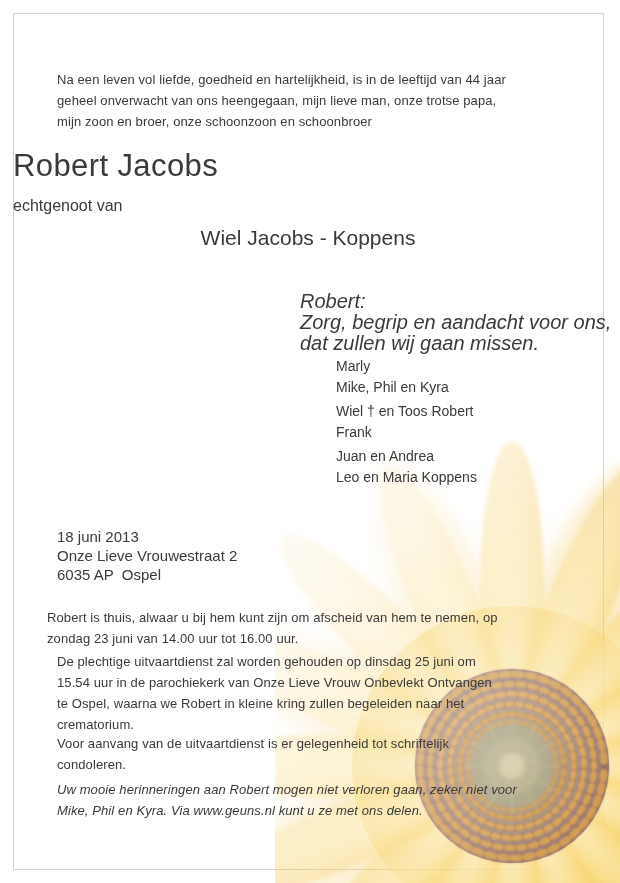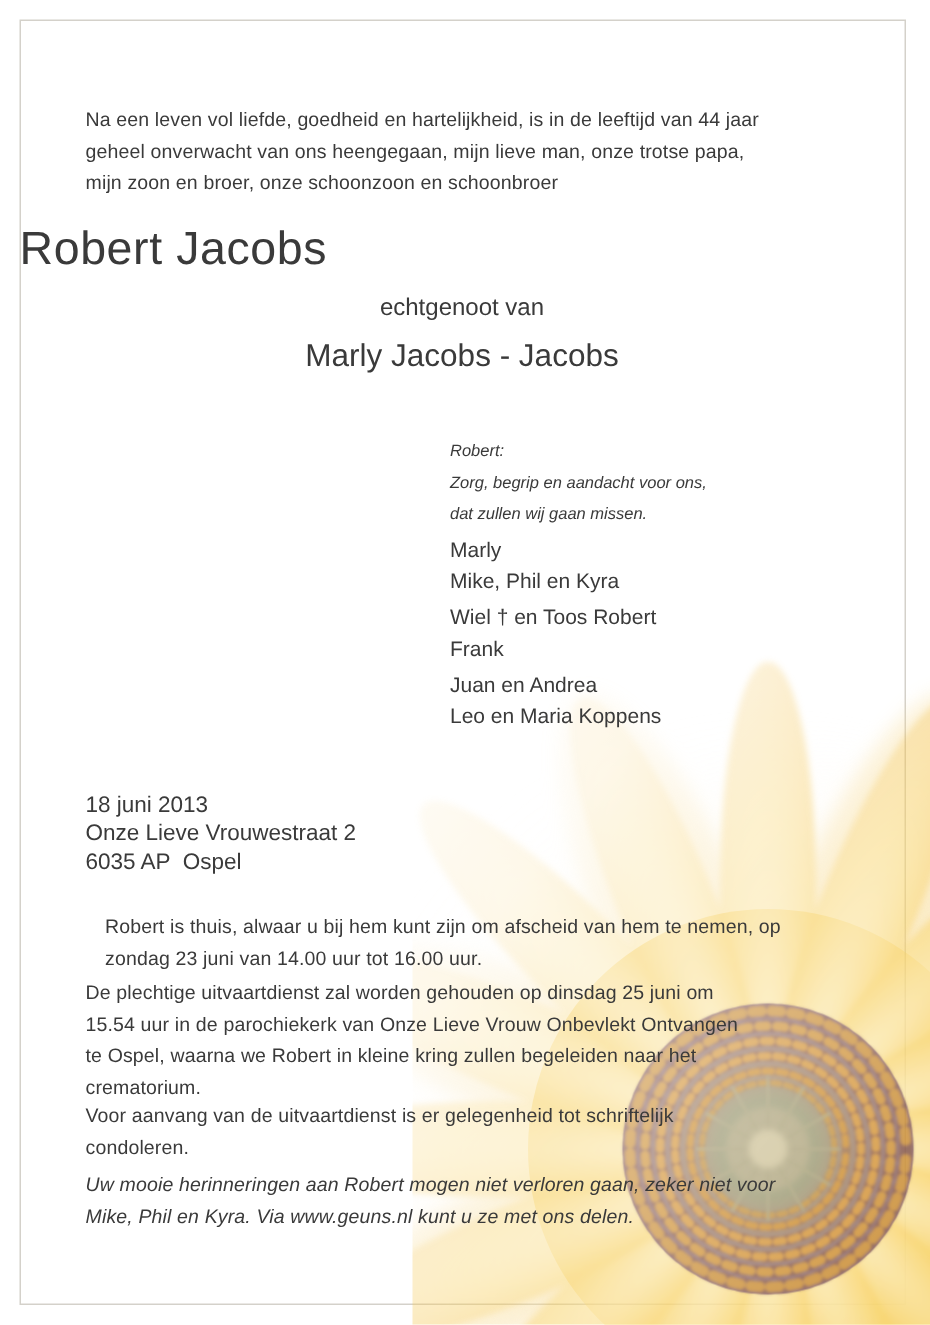--- a/index.html
+++ b/index.html
@@ -11,28 +11,28 @@
     position:absolute;left:13px;top:13px;right:16px;bottom:13px;
     border:1px solid var(--card_border,#d4d1ca);z-index:1;background:transparent;
   }
   .flower{position:absolute;right:0;bottom:0;width:345px;height:483px;z-index:2;pointer-events:none;}
   .content{position:absolute;inset:0;z-index:3;}
   .content > div, .content > p{position:absolute;margin:0;}
   .pre{white-space:pre-wrap;}
   .body-text{font-size:13px;line-height:21px;letter-spacing:0.1px;width:540px;}
   .intro{left:57px;top:69px;}
   .name{left:13px;top:148px;width:590px;text-align:left;font-size:31px;font-weight:400;letter-spacing:0.4px;}
-  .relation{left:13px;top:197px;width:590px;text-align:center;font-size:16px;}
+  .relation{left:13px;top:197px;width:590px;text-align:left;font-size:16px;}
   .spouse{left:13px;top:226px;width:590px;text-align:center;font-size:21px;}
-  .tribute{left:300px;top:291px;font-size:11px;line-height:21px;font-style:italic;}
+  .tribute{left:300px;top:291px;font-size:20px;line-height:21px;font-style:italic;}
   .family{left:300px;top:356px;font-size:14px;line-height:21px;}
-  .fam-group{margin-bottom:3px;}
+  .fam-group{margin-bottom:3px;margin-left:36px;}
   .it{}
   .address{left:57px;top:527px;font-size:15px;line-height:19px;}
-  .visiting{left:70px;top:607px;}
+  .visiting{left:47px;top:607px;}
   .service{left:57px;top:651px;}
   .condolence{left:57px;top:733px;}
   .memories{left:57px;top:779px;font-style:italic;}
 </style>
 </head>
 <body>
 
 <div class="card-border"></div>
 
 <div class="flower">
@@ -145,21 +145,21 @@
   </svg>
 </div>
 
 <div class="content">
   <p class="intro body-text pre">Na een leven vol liefde, goedheid en hartelijkheid, is in de leeftijd van 44 jaar
 geheel onverwacht van ons heengegaan, mijn lieve man, onze trotse papa,
 mijn zoon en broer, onze schoonzoon en schoonbroer</p>
 
   <div class="name">Robert Jacobs</div>
   <div class="relation">echtgenoot van</div>
-  <div class="spouse">Marly Jacobs - Jacobs</div>
+  <div class="spouse">Wiel Jacobs - Koppens</div>
 
   <div class="tribute">
     <div>Robert:</div>
     <div>Zorg, begrip en aandacht voor ons,</div>
     <div>dat zullen wij gaan missen.</div>
   </div>
 
   <div class="family">
     <div class="fam-group">
       <div>Marly</div>

